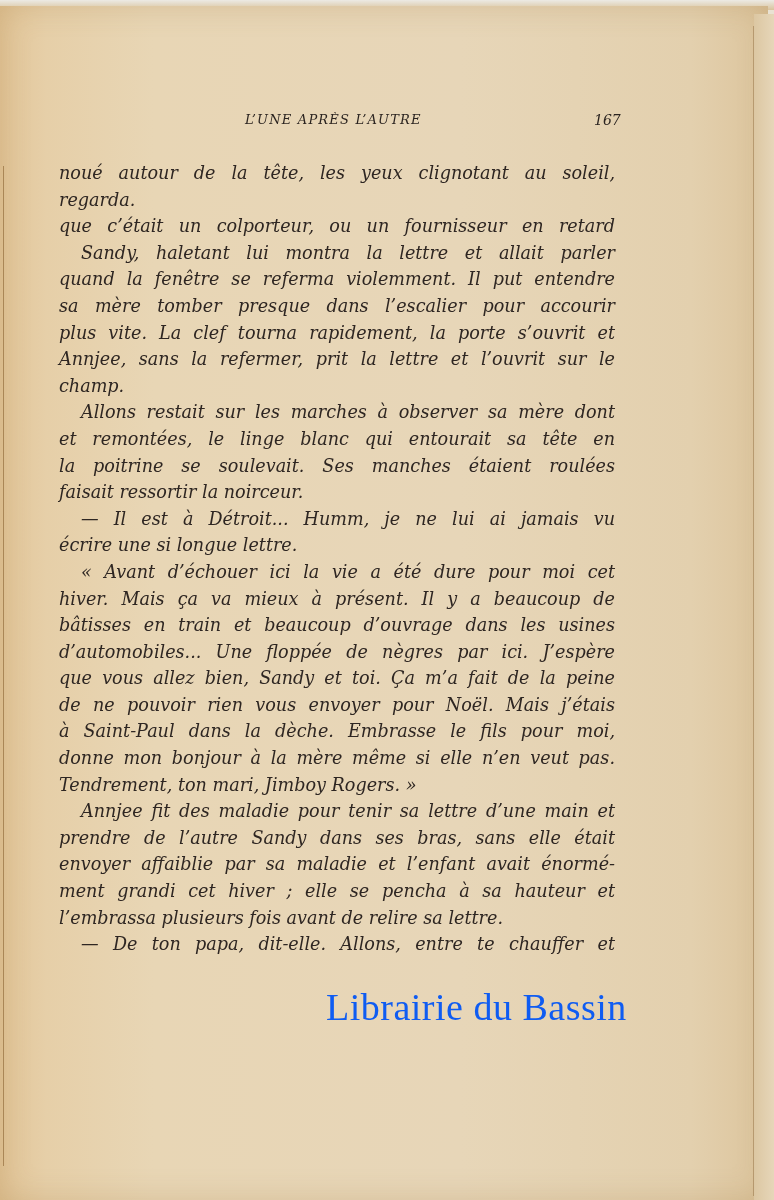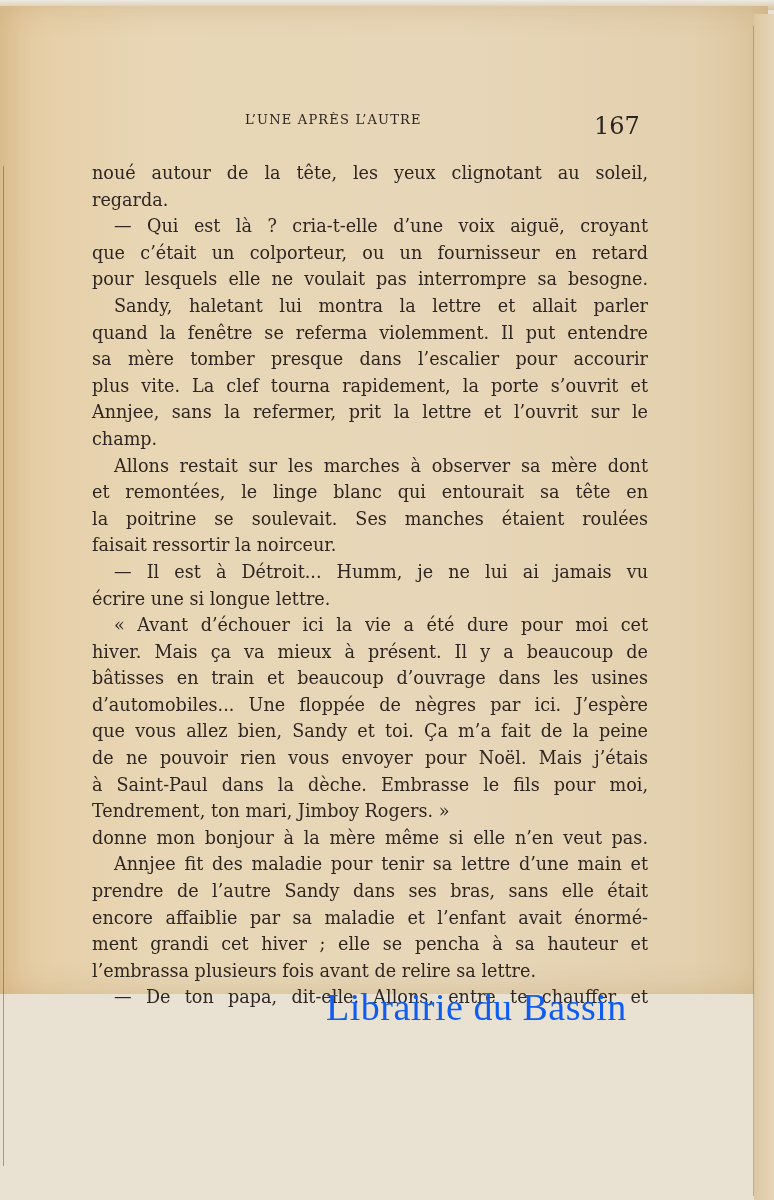--- a/index.html
+++ b/index.html
@@ -2,23 +2,24 @@
 <html><head>
 <meta charset="utf-8">
 <style>
   html, body { margin: 0; padding: 0; }
   body {
     width: 774px; height: 1200px; overflow: hidden;
     background: #e9e2d3;
     position: relative;
   }
   .page {
-    position: absolute; left: 0; top: 6px; width: 768px; height: 988px;
+    position: absolute; left: 0; top: 6px; width: 768px; height: 1194px;
     background: linear-gradient(90deg, #e2c598 0%, #e6cfa8 6%, #e8d6b5 20%, #e7d6b8 60%, #e3d0ae 90%, #dcc49c 100%);
     box-shadow: inset 0 0 30px rgba(160,120,60,0.25);
+    font-style: italic;
   }
   .spine-line {
     position: absolute; left: 3px; top: 160px; width: 1px; height: 1000px;
     background: rgba(130,90,40,0.55);
   }
   .right-fold {
     position: absolute; left: 753px; top: 20px; width: 1px; height: 1170px;
     background: rgba(140,105,60,0.45);
   }
   .right-strip {
@@ -29,25 +30,25 @@
     position: absolute; left: 0; top: 0; width: 774px; height: 10px;
     background: linear-gradient(180deg, #eceae4, #d9c39c);
   }
   .running-head {
     position: absolute; left: 245px; top: 106px;
     font-family: "DejaVu Serif", serif; font-size: 13px; letter-spacing: 1.2px;
     color: #2b2420;
   }
   .page-number {
     position: absolute; left: 594px; top: 106px;
-    font-family: "DejaVu Serif", serif; font-size: 24px;
+    font-family: "DejaVu Serif", serif; font-size: 14px;
     color: #2b2420;
   }
   .text-block {
-    position: absolute; left: 92px; top: 154px; width: 556px;
+    position: absolute; left: 59px; top: 154px; width: 556px;
     font-family: "DejaVu Serif", serif; font-size: 17.6px;
     line-height: 26.6px; color: #2e2622;
     text-align: justify;
   }
   .line { display: block; white-space: nowrap; text-align-last: justify; text-align: justify; }
   .line.last { text-align-last: left; }
   .line.indent { padding-left: 22px; }
   .watermark {
     position: absolute; left: 326px; top: 985px;
     font-family: Liberation Serif, serif; font-size: 38px;
@@ -59,46 +60,44 @@
 
 <div class="top-edge"></div>
 <div class="page">
   <div class="spine-line"></div>
   <div class="right-fold"></div>
   <div class="running-head">L’UNE APRÈS L’AUTRE</div>
   <div class="page-number">167</div>
   <div class="text-block" id="text-block">
       <span class="line">noué autour de la tête, les yeux clignotant au soleil,</span>
       <span class="line last">regarda.</span>
-      <span class="line indent">— Qui est là ? cria-t-elle d’une voix aiguë, croyant</span>
       <span class="line">que c’était un colporteur, ou un fournisseur en retard</span>
-      <span class="line">pour lesquels elle ne voulait pas interrompre sa besogne.</span>
       <span class="line indent">Sandy, haletant lui montra la lettre et allait parler</span>
       <span class="line">quand la fenêtre se referma violemment. Il put entendre</span>
       <span class="line">sa mère tomber presque dans l’escalier pour accourir</span>
       <span class="line">plus vite. La clef tourna rapidement, la porte s’ouvrit et</span>
       <span class="line">Annjee, sans la refermer, prit la lettre et l’ouvrit sur le</span>
       <span class="line last">champ.</span>
       <span class="line indent">Allons restait sur les marches à observer sa mère dont</span>
       <span class="line">et remontées, le linge blanc qui entourait sa tête en</span>
       <span class="line">la poitrine se soulevait. Ses manches étaient roulées</span>
       <span class="line last">faisait ressortir la noirceur.</span>
       <span class="line indent">— Il est à Détroit... Humm, je ne lui ai jamais vu</span>
       <span class="line last">écrire une si longue lettre.</span>
       <span class="line indent">« Avant d’échouer ici la vie a été dure pour moi cet</span>
       <span class="line">hiver. Mais ça va mieux à présent. Il y a beaucoup de</span>
       <span class="line">bâtisses en train et beaucoup d’ouvrage dans les usines</span>
       <span class="line">d’automobiles... Une floppée de nègres par ici. J’espère</span>
       <span class="line">que vous allez bien, Sandy et toi. Ça m’a fait de la peine</span>
       <span class="line">de ne pouvoir rien vous envoyer pour Noël. Mais j’étais</span>
       <span class="line">à Saint-Paul dans la dèche. Embrasse le fils pour moi,</span>
+      <span class="line">donne mon bonjour à la mère même si elle n’en veut pas.</span>
       <span class="line last">Tendrement, ton mari, Jimboy Rogers. »</span>
-      <span class="line">donne mon bonjour à la mère même si elle n’en veut pas.</span>
       <span class="line indent">Annjee fit des maladie pour tenir sa lettre d’une main et</span>
       <span class="line">prendre de l’autre Sandy dans ses bras, sans elle était</span>
-      <span class="line">encore affaiblie par sa maladie et l’enfant avait énormé-</span>
+      <span class="line">envoyer affaiblie par sa maladie et l’enfant avait énormé-</span>
       <span class="line">ment grandi cet hiver ; elle se pencha à sa hauteur et</span>
       <span class="line last">l’embrassa plusieurs fois avant de relire sa lettre.</span>
       <span class="line indent">— De ton papa, dit-elle. Allons, entre te chauffer et</span>
     </div>
 </div>
 <div class="right-strip"></div>
 <div class="watermark">Librairie du Bassin</div>
 
 </body></html>

